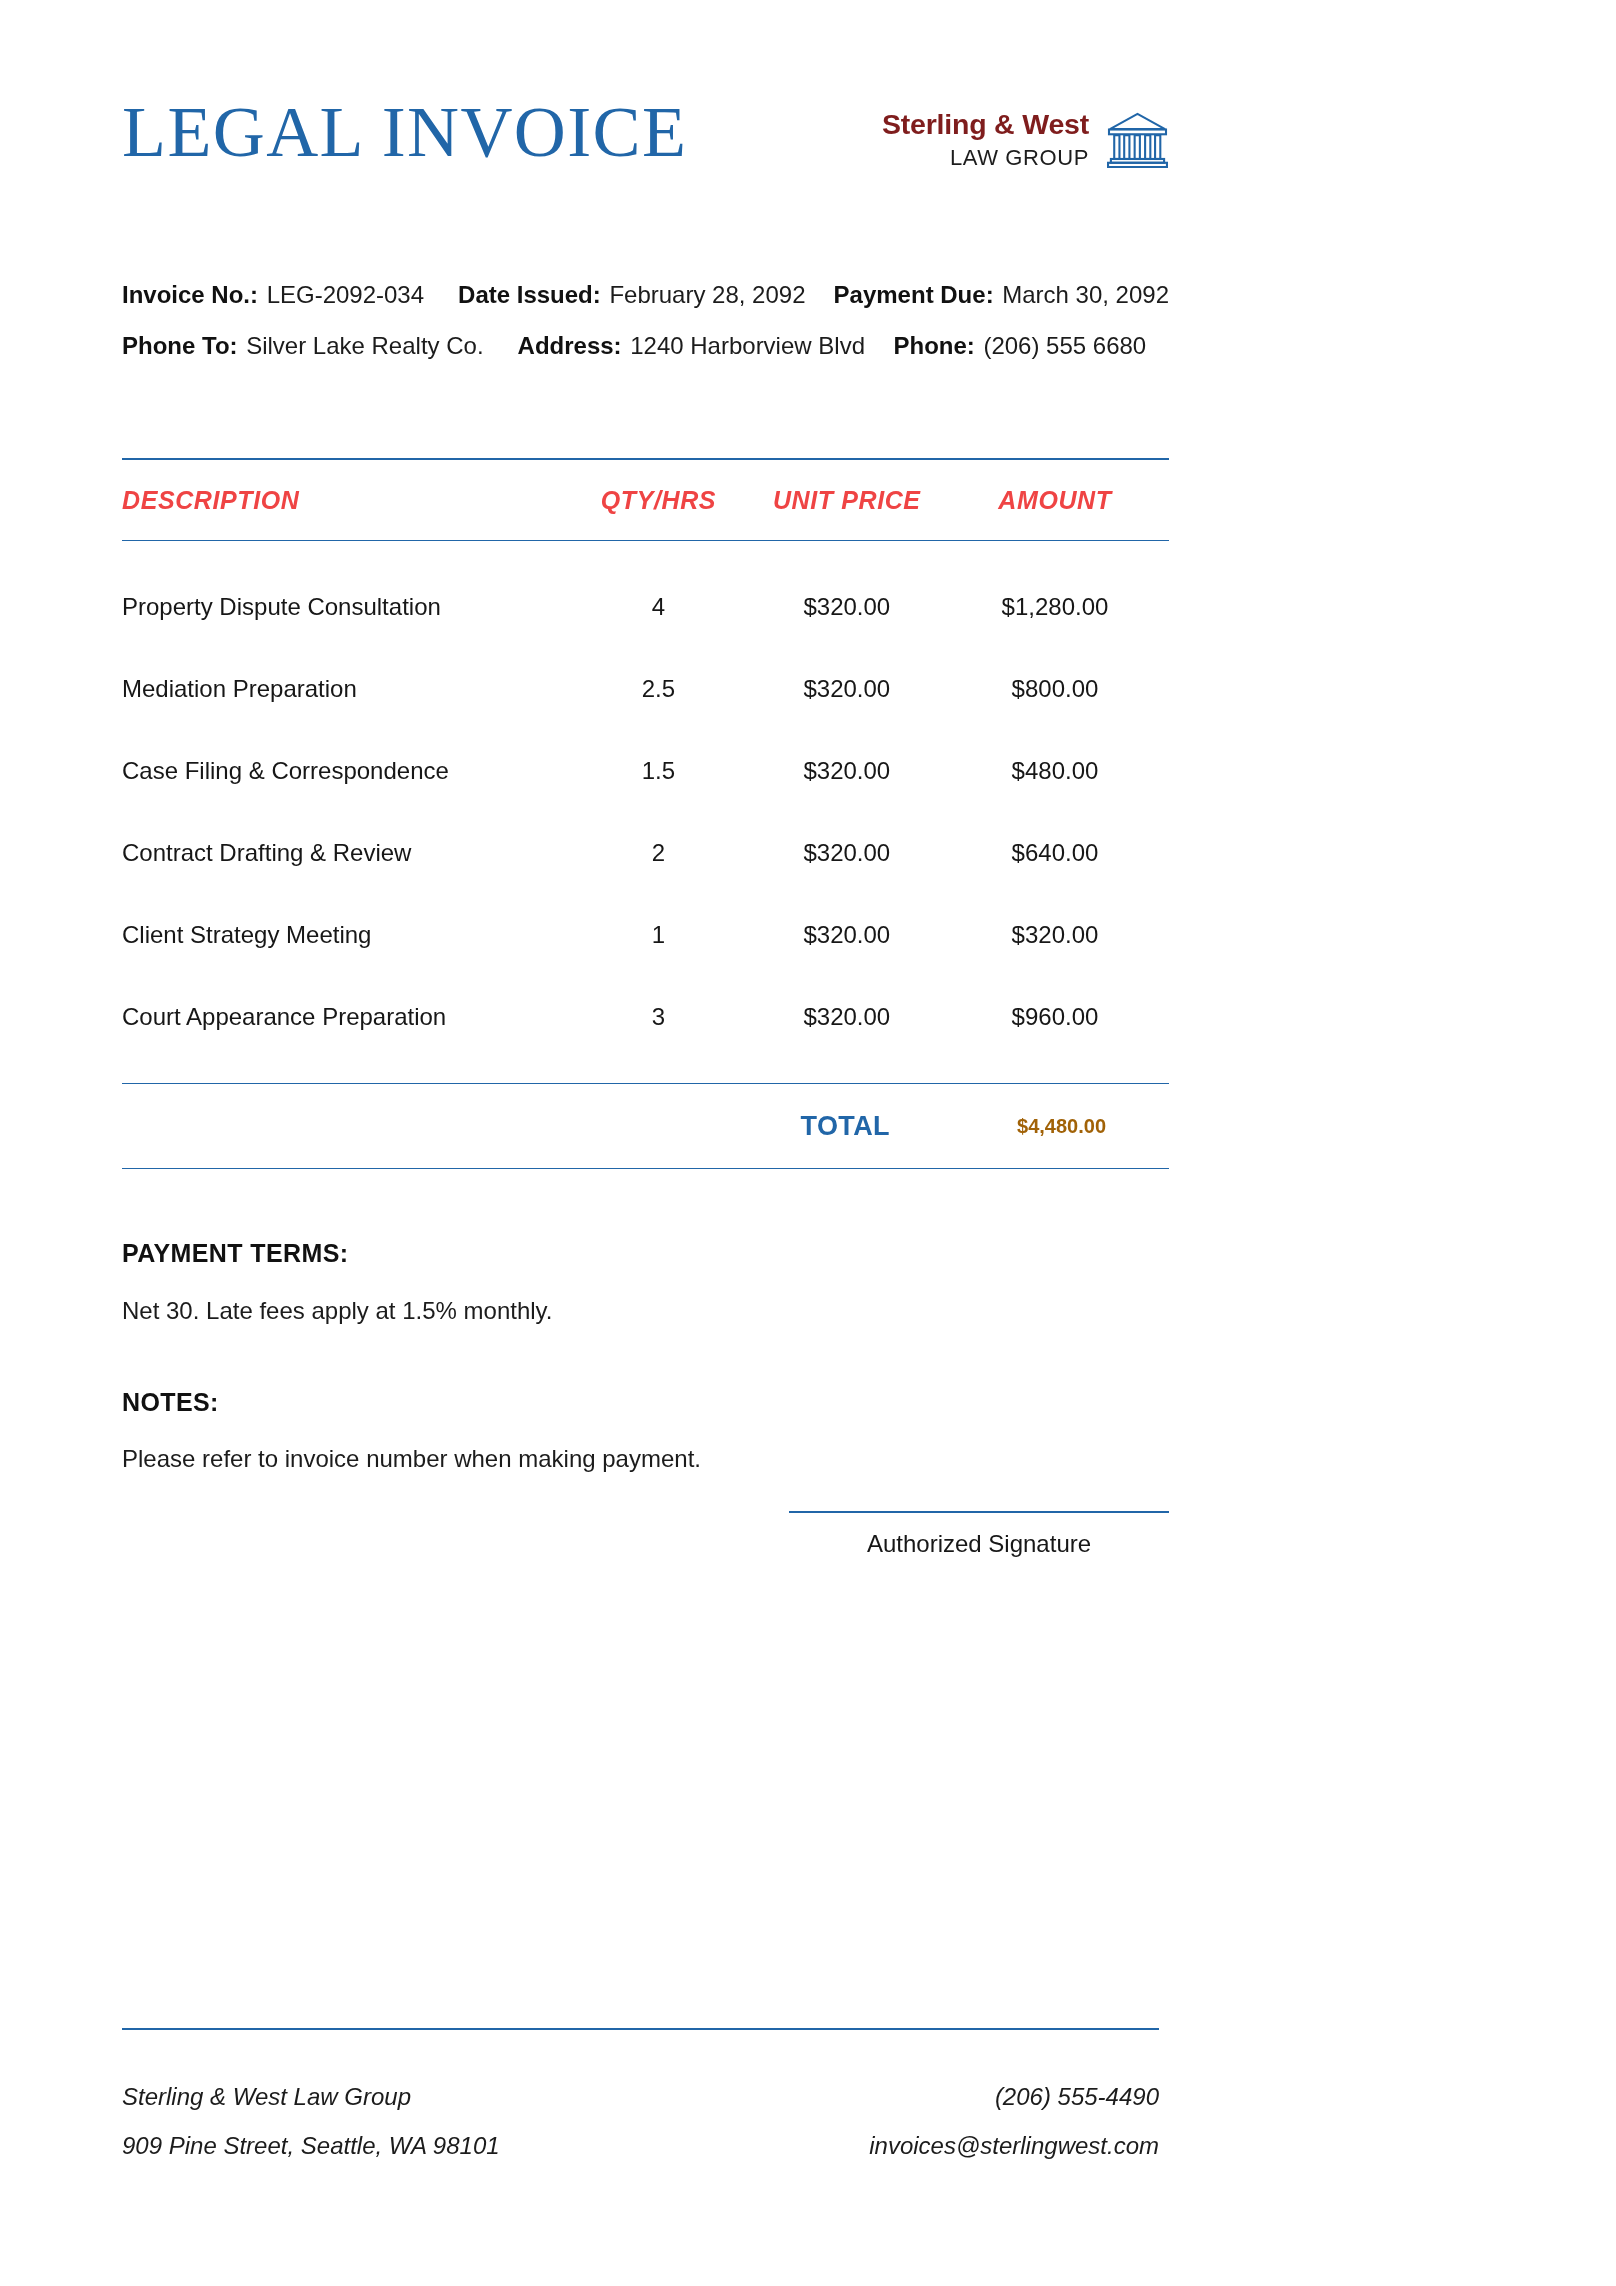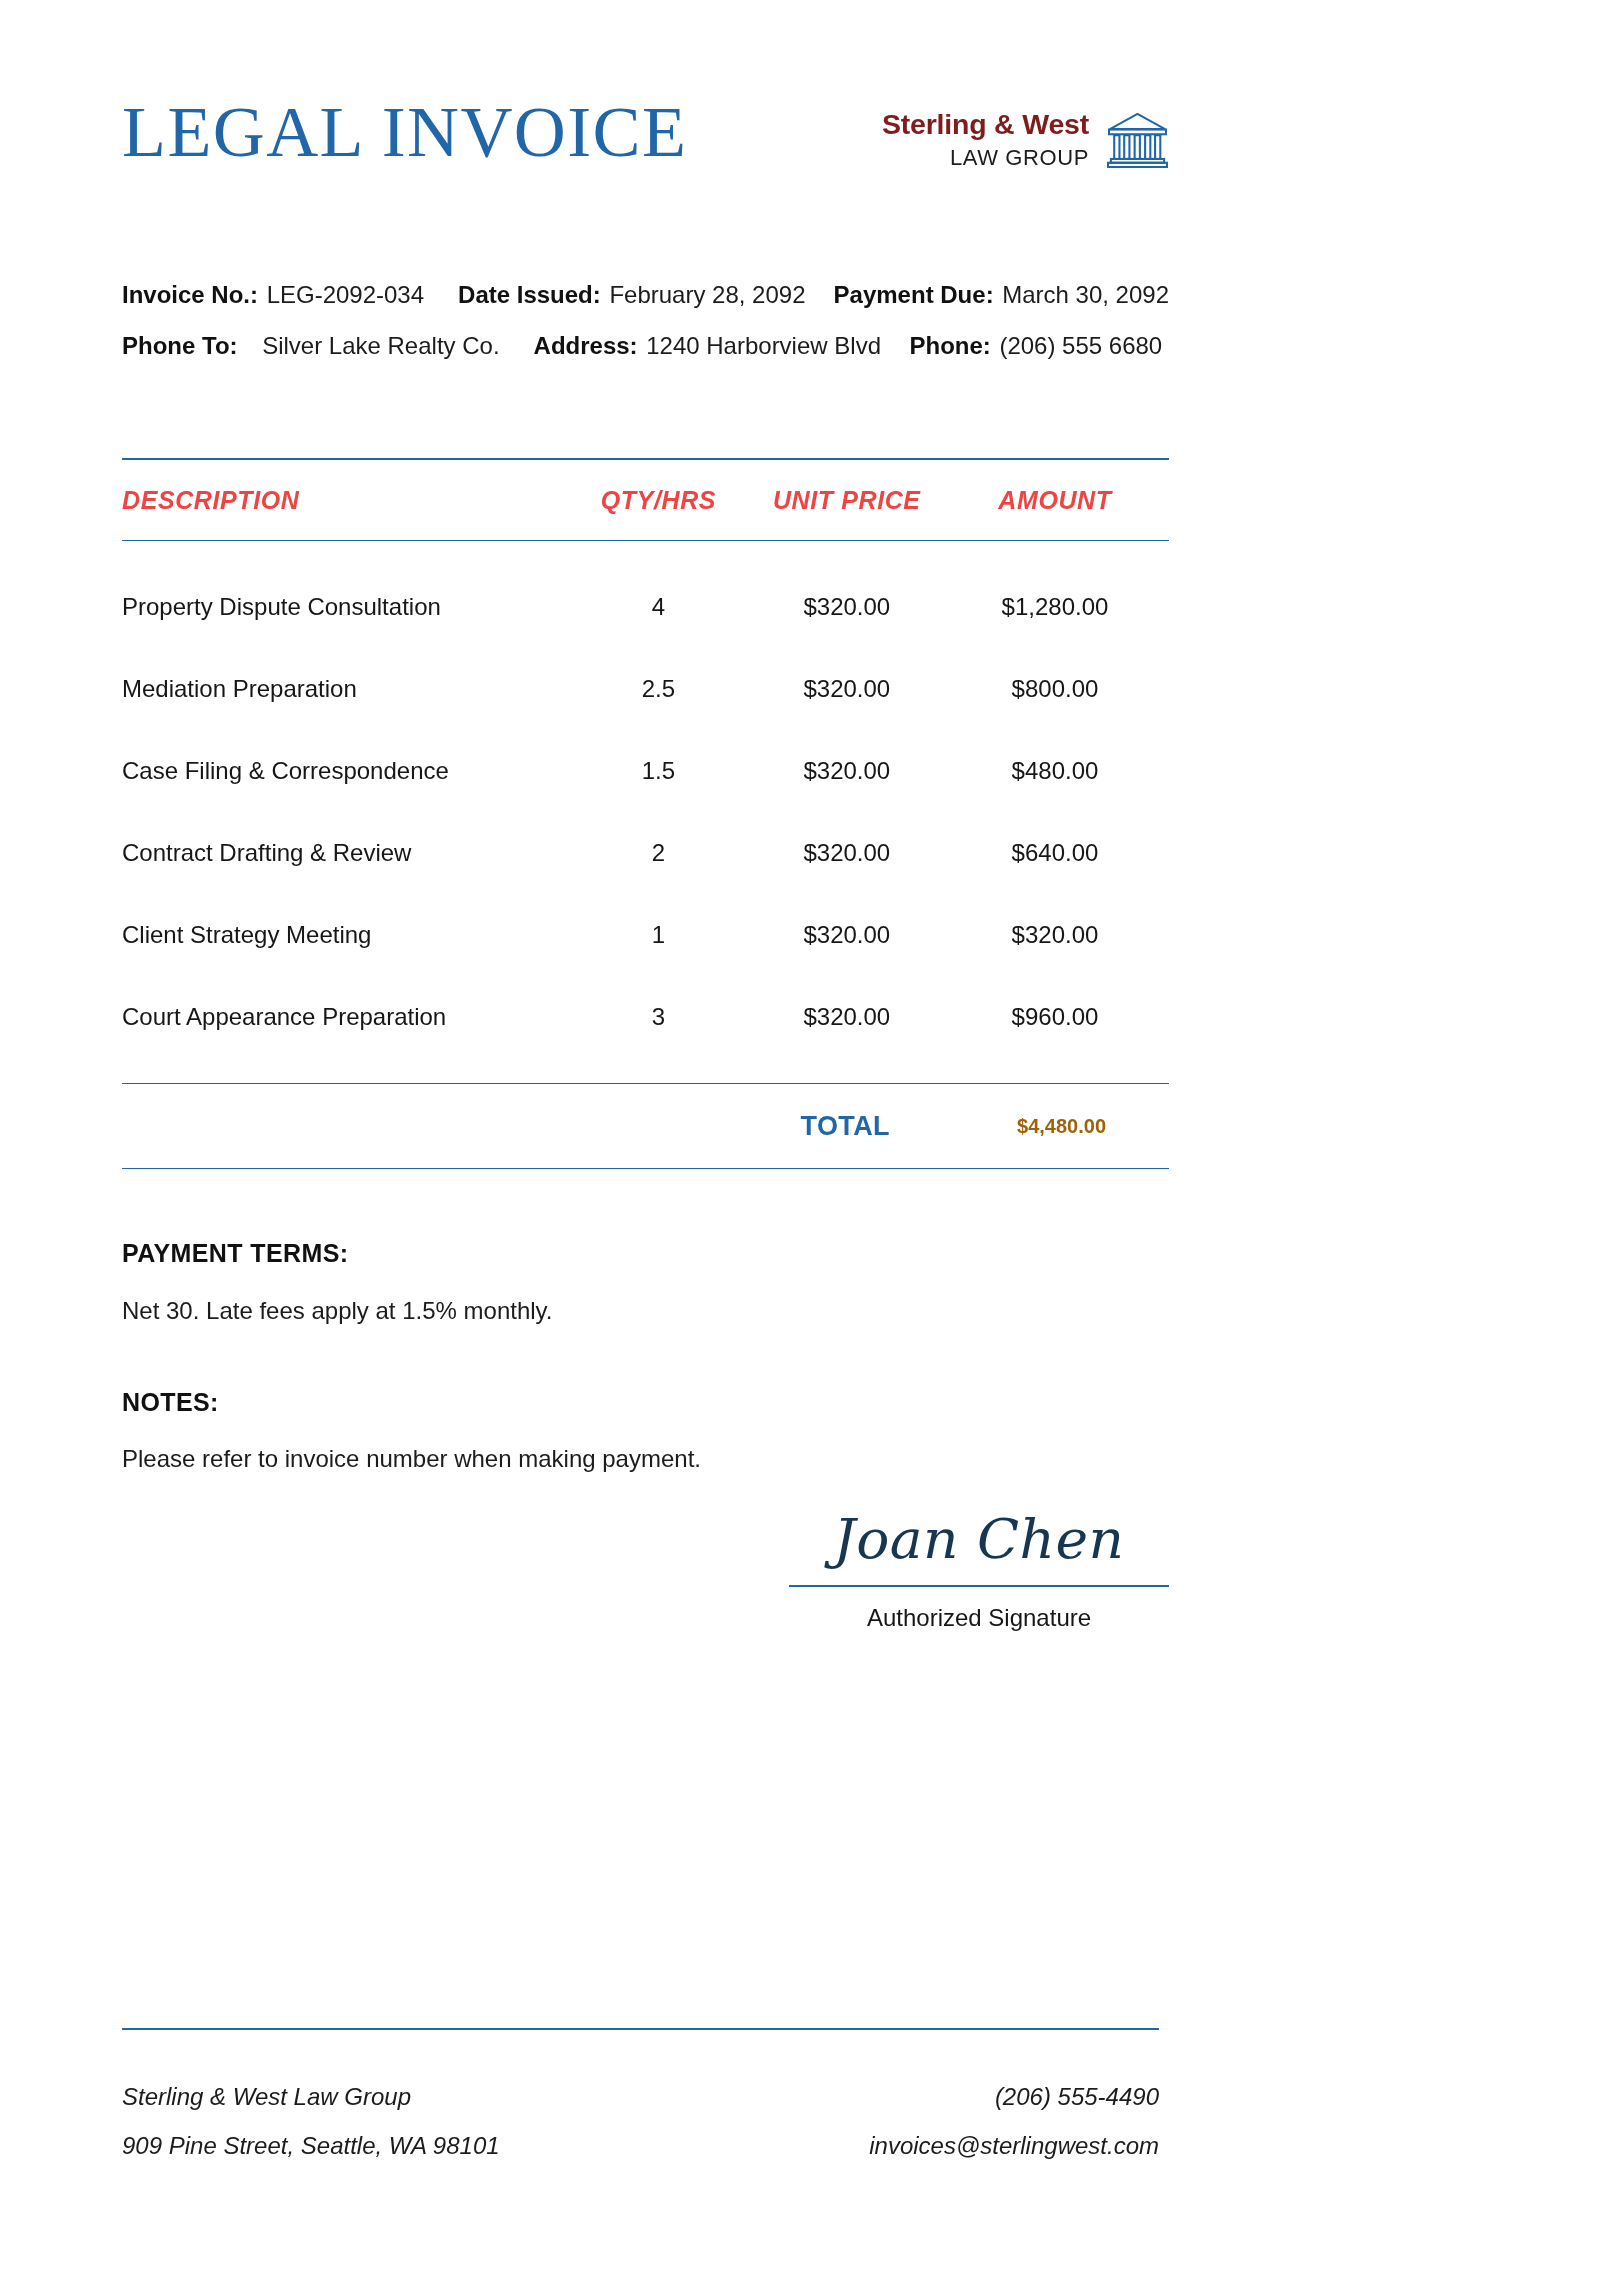--- a/index.html
+++ b/index.html
@@ -256,21 +256,21 @@
       <span class="gap-b"></span>
       <span class="meta-field">
         <span class="meta-label">Payment Due:</span>
         <span class="meta-value">March 30, 2092</span>
       </span>
     </div>
 
     <div class="meta-row">
       <span class="meta-field">
         <span class="meta-label">Phone To:</span>
-        <span class="meta-value" style="margin-left:16px">Silver Lake Realty Co.</span>
+        <span class="meta-value" style="margin-left:0">Silver Lake Realty Co.</span>
       </span>
       <span class="gap-c"></span>
       <span class="meta-field">
         <span class="meta-label">Address:</span>
         <span class="meta-value">1240 Harborview Blvd</span>
       </span>
       <span class="gap-d"></span>
       <span class="meta-field">
         <span class="meta-label">Phone:</span>
         <span class="meta-value">(206) 555 6680</span>
@@ -344,21 +344,20 @@
     <div class="section-body">Net 30. Late fees apply at 1.5% monthly.</div>
   </div>
 
   <div class="section notes">
     <div class="section-heading">NOTES:</div>
     <div class="section-body">Please refer to invoice number when making payment.</div>
   </div>
 
   <div class="sign-block">
     <div class="sign-inner">
-      <div class="sign-name">Joan Chen</div>
       <div class="sign-line"></div>
       <div class="sign-caption">Authorized Signature</div>
     </div>
   </div>
 
   <div class="footer">
     <div class="footer-rule"></div>
     <div class="footer-grid">
       <div class="footer-row">
         <span>Sterling &amp; West Law Group</span>

